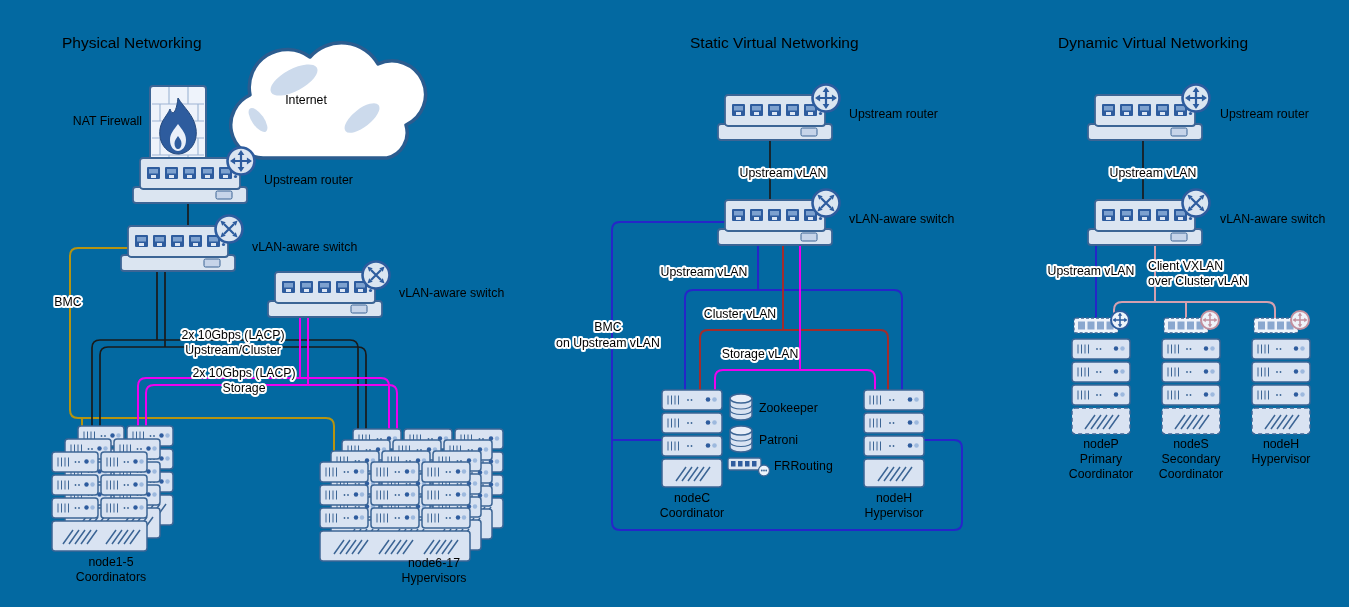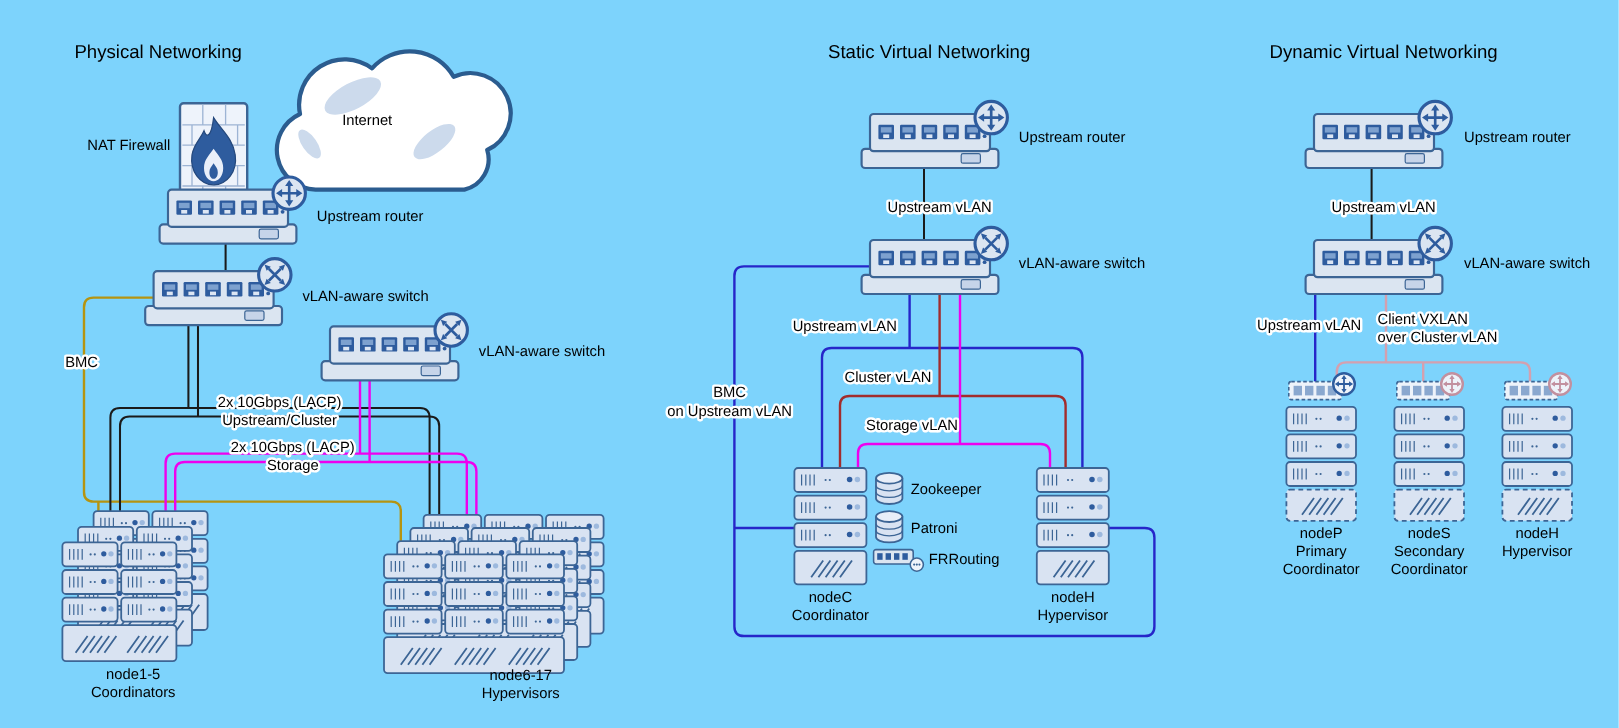--- a/index.html
+++ b/index.html
@@ -1,16 +1,16 @@
 <!DOCTYPE html>
 <html><head>
 <meta charset="utf-8">
 <style>
   html,body{margin:0;padding:0;background:#fff;}
-  .stage{width:1349px;height:607px;position:relative;background:#7dd3fc;overflow:hidden;}
+  .stage{width:1349px;height:607px;position:relative;background:#0369a1;overflow:hidden;}
   svg{display:block;}
   text{font-family:"Liberation Sans","DejaVu Sans",sans-serif;fill:#000;}
   .t{font-size:15.5px;}
   .l{font-size:12.3px;}
   .c{text-anchor:middle;}
   .e{text-anchor:end;}
   .halo{paint-order:stroke fill;stroke:#fff;stroke-width:4px;stroke-linejoin:round;}
   .wk{stroke:#1a1a1a;stroke-width:1.7;fill:none;stroke-linejoin:round;}
   .wm{stroke:#ee00ee;stroke-width:2;fill:none;stroke-linejoin:round;}
   .wo{stroke:#b59410;stroke-width:2;fill:none;stroke-linejoin:round;}

